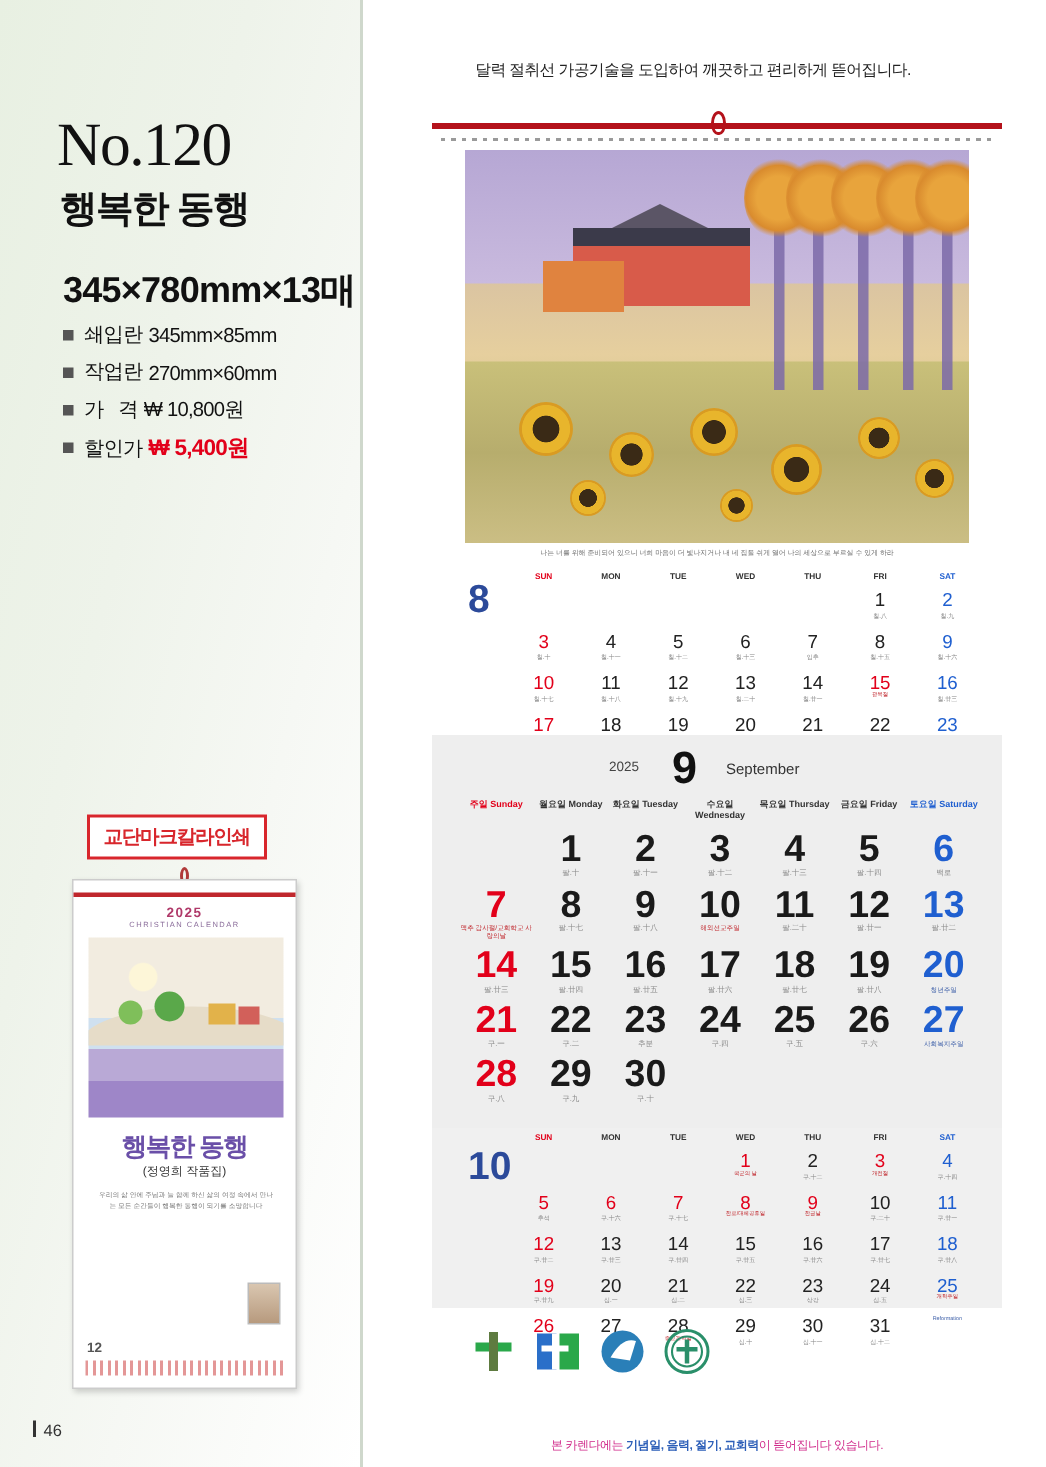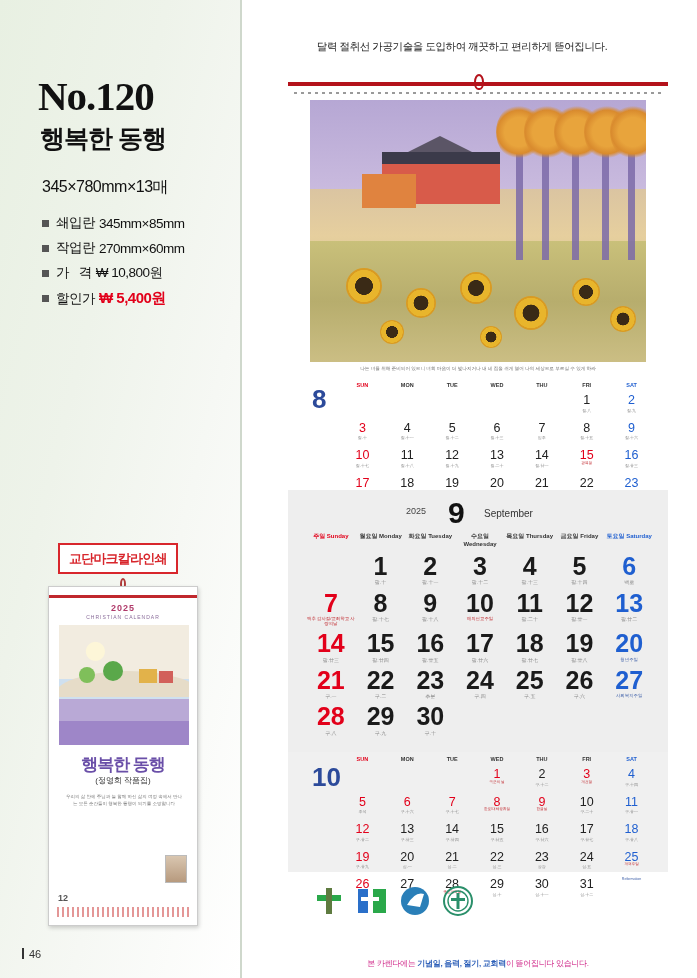--- a/index.html
+++ b/index.html
@@ -16,30 +16,30 @@
     position: absolute; left: 0; top: 0; width: 240px; height: 978px;
     background: linear-gradient(to bottom right, #e8f0e2 0%, #eef3ea 35%, #f6f8f4 65%, #ffffff 100%);
   }
   .divider-line {
     position: absolute; left: 240px; top: 0; width: 2px; height: 978px;
     background: #cfd8cc;
   }
 
   .prod-code {
     position: absolute; left: 38px; top: 72px;
-    font-size: 41px; font-weight: bold; color: #111; letter-spacing: -1px;
+    font-size: 41px; font-weight: normal; color: #111; letter-spacing: -1px;
     font-family: "Liberation Serif", serif;
   }
   .prod-name {
     position: absolute; left: 40px; top: 122px;
     font-size: 25px; font-weight: bold; color: #111; letter-spacing: -1px;
   }
   .prod-size {
     position: absolute; left: 42px; top: 177px;
-    font-size: 16px; font-weight: normal; color: #111; letter-spacing: -0.5px;
+    font-size: 24px; font-weight: bold; color: #111; letter-spacing: -0.5px;
   }
   .spec-list {
     position: absolute; left: 42px; top: 214px; width: 200px;
   }
   .spec-row {
     display: flex; align-items: center; margin-bottom: 7px;
     font-size: 13.5px; color: #111; letter-spacing: -0.5px;
   }
   .spec-bullet {
     width: 7px; height: 7px; background: #555; margin-right: 7px; flex: none;

